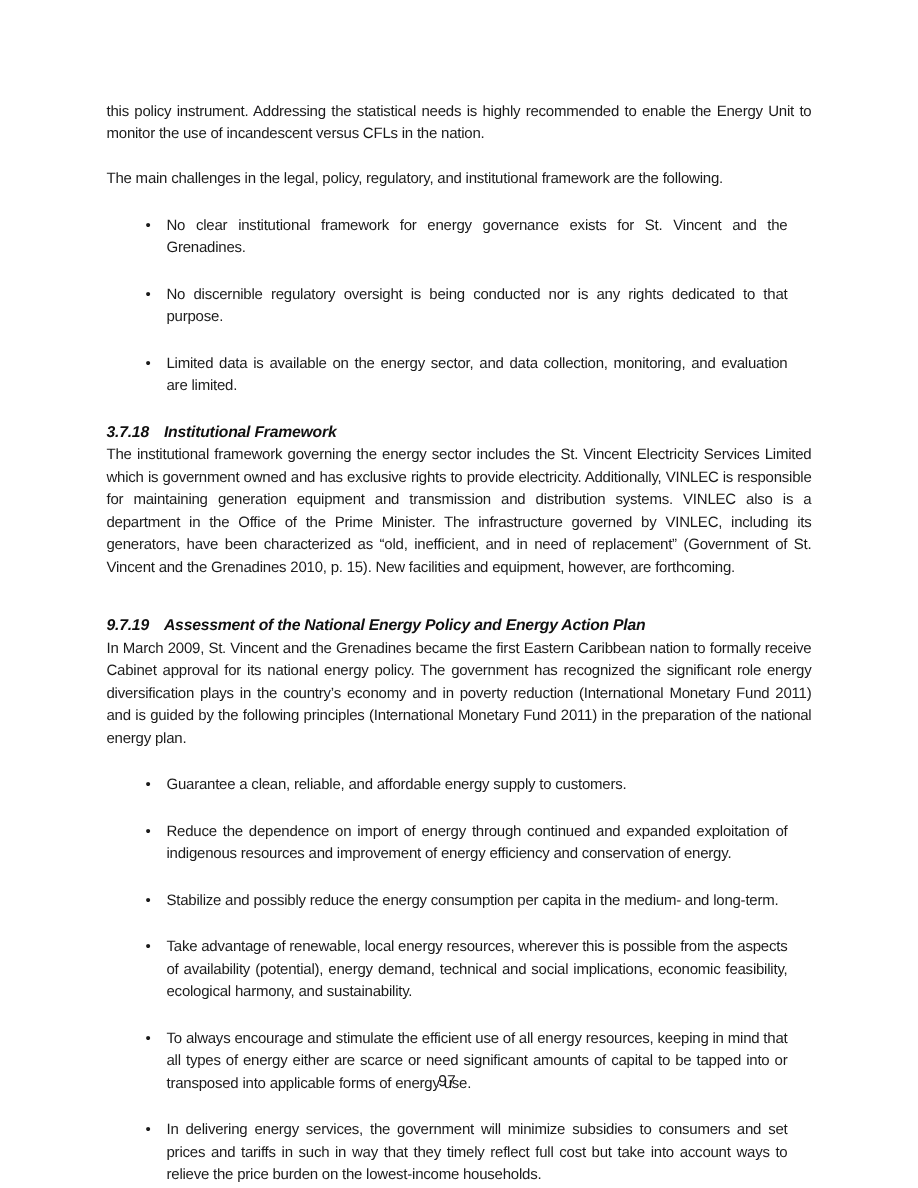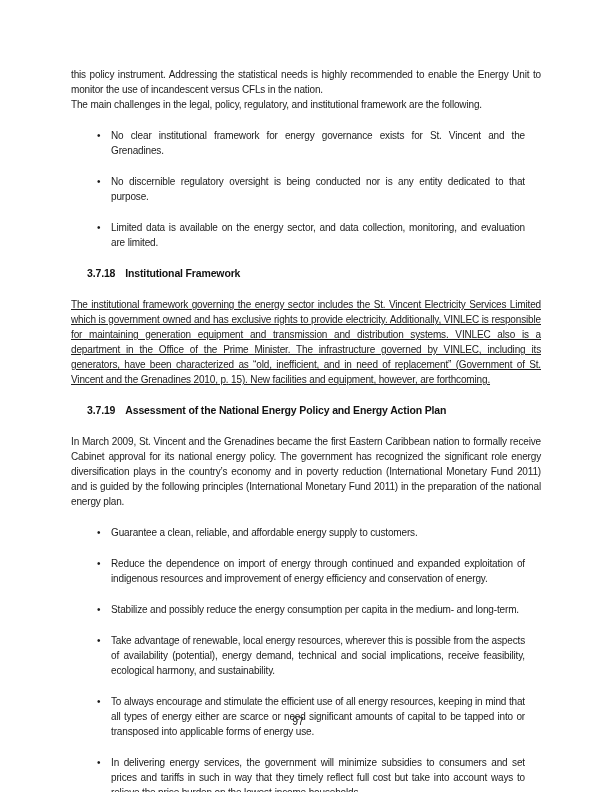--- a/index.html
+++ b/index.html
@@ -18,23 +18,23 @@
     font-size: 10px;
     line-height: 15px;
     letter-spacing: -0.15px;
     color: #1b1b1b;
     overflow: hidden;
   }
   .body-para {
     margin: 0;
     text-align: justify;
   }
-  .para-intro      { }
+  .para-intro      { margin-bottom: 15px; }
   .para-challenges { }
-  .para-section    { margin-bottom: 6px; text-decoration: underline; }
+  .para-section    { margin-bottom: 24px; }
   .para-policy     { margin-bottom: 10px; }
 
   ul.doc-list {
     margin: 0;
     padding: 0 0 0 24px;
     list-style: none;
   }
   ul.list-challenges { margin-bottom: 8px; }
   ul.doc-list li {
     position: relative;
@@ -42,23 +42,24 @@
     margin: 16px;
   }
   ul.doc-list li::before {
     content: "\2022";
     position: absolute;
     left: -14px;
     top: 0;
     letter-spacing: 0;
   }
   .section-heading {
-    margin: 16px;
+    margin: 0;
     font-size: 10.5px;
     font-weight: bold;
+    font-style: italic;
     line-height: 15px;
     color: #111111;
   }
   .section-heading .heading-number {
     display: inline-block;
     margin-right: 10px;
   }
   .page-number {
     position: absolute;
     top: 714px;
@@ -74,40 +75,40 @@
 <body>
 
 <div class="page">
 
   <p class="body-para para-intro">this policy instrument. Addressing the statistical needs is highly recommended to enable the Energy Unit to monitor the use of incandescent versus CFLs in the nation.</p>
 
   <p class="body-para para-challenges">The main challenges in the legal, policy, regulatory, and institutional framework are the following.</p>
 
   <ul class="doc-list list-challenges">
     <li>No clear institutional framework for energy governance exists for St. Vincent and the Grenadines.</li>
-    <li>No discernible regulatory oversight is being conducted nor is any entity dedicated to that purpose.</li>
+    <li>No discernible regulatory oversight is being conducted nor is any rights dedicated to that purpose.</li>
     <li>Limited data is available on the energy sector, and data collection, monitoring, and evaluation are limited.</li>
   </ul>
 
   <h3 class="section-heading">
     <span class="heading-number">3.7.18</span><span class="heading-title">Institutional Framework</span>
   </h3>
 
   <p class="body-para para-section">The institutional framework governing the energy sector includes the St. Vincent Electricity Services Limited which is government owned and has exclusive rights to provide electricity. Additionally, VINLEC is responsible for maintaining generation equipment and transmission and distribution systems. VINLEC also is a department in the Office of the Prime Minister. The infrastructure governed by VINLEC, including its generators, have been characterized as “old, inefficient, and in need of replacement” (Government of St. Vincent and the Grenadines 2010, p. 15). New facilities and equipment, however, are forthcoming.</p>
 
   <h3 class="section-heading">
-    <span class="heading-number">3.7.19</span><span class="heading-title">Assessment of the National Energy Policy and Energy Action Plan</span>
+    <span class="heading-number">9.7.19</span><span class="heading-title">Assessment of the National Energy Policy and Energy Action Plan</span>
   </h3>
 
   <p class="body-para para-policy">In March 2009, St. Vincent and the Grenadines became the first Eastern Caribbean nation to formally receive Cabinet approval for its national energy policy. The government has recognized the significant role energy diversification plays in the country’s economy and in poverty reduction (International Monetary Fund 2011) and is guided by the following principles (International Monetary Fund 2011) in the preparation of the national energy plan.</p>
 
   <ul class="doc-list list-principles">
     <li>Guarantee a clean, reliable, and affordable energy supply to customers.</li>
     <li>Reduce the dependence on import of energy through continued and expanded exploitation of indigenous resources and improvement of energy efficiency and conservation of energy.</li>
     <li>Stabilize and possibly reduce the energy consumption per capita in the medium- and long-term.</li>
-    <li>Take advantage of renewable, local energy resources, wherever this is possible from the aspects of availability (potential), energy demand, technical and social implications, receive feasibility, ecological harmony, and sustainability.</li>
+    <li>Take advantage of renewable, local energy resources, wherever this is possible from the aspects of availability (potential), energy demand, technical and social implications, economic feasibility, ecological harmony, and sustainability.</li>
     <li>To always encourage and stimulate the efficient use of all energy resources, keeping in mind that all types of energy either are scarce or need significant amounts of capital to be tapped into or transposed into applicable forms of energy use.</li>
     <li>In delivering energy services, the government will minimize subsidies to consumers and set prices and tariffs in such in way that they timely reflect full cost but take into account ways to relieve the price burden on the lowest-income households.</li>
   </ul>
 
   <div class="page-number">97</div>
 
 </div>
 
 </body></html>

